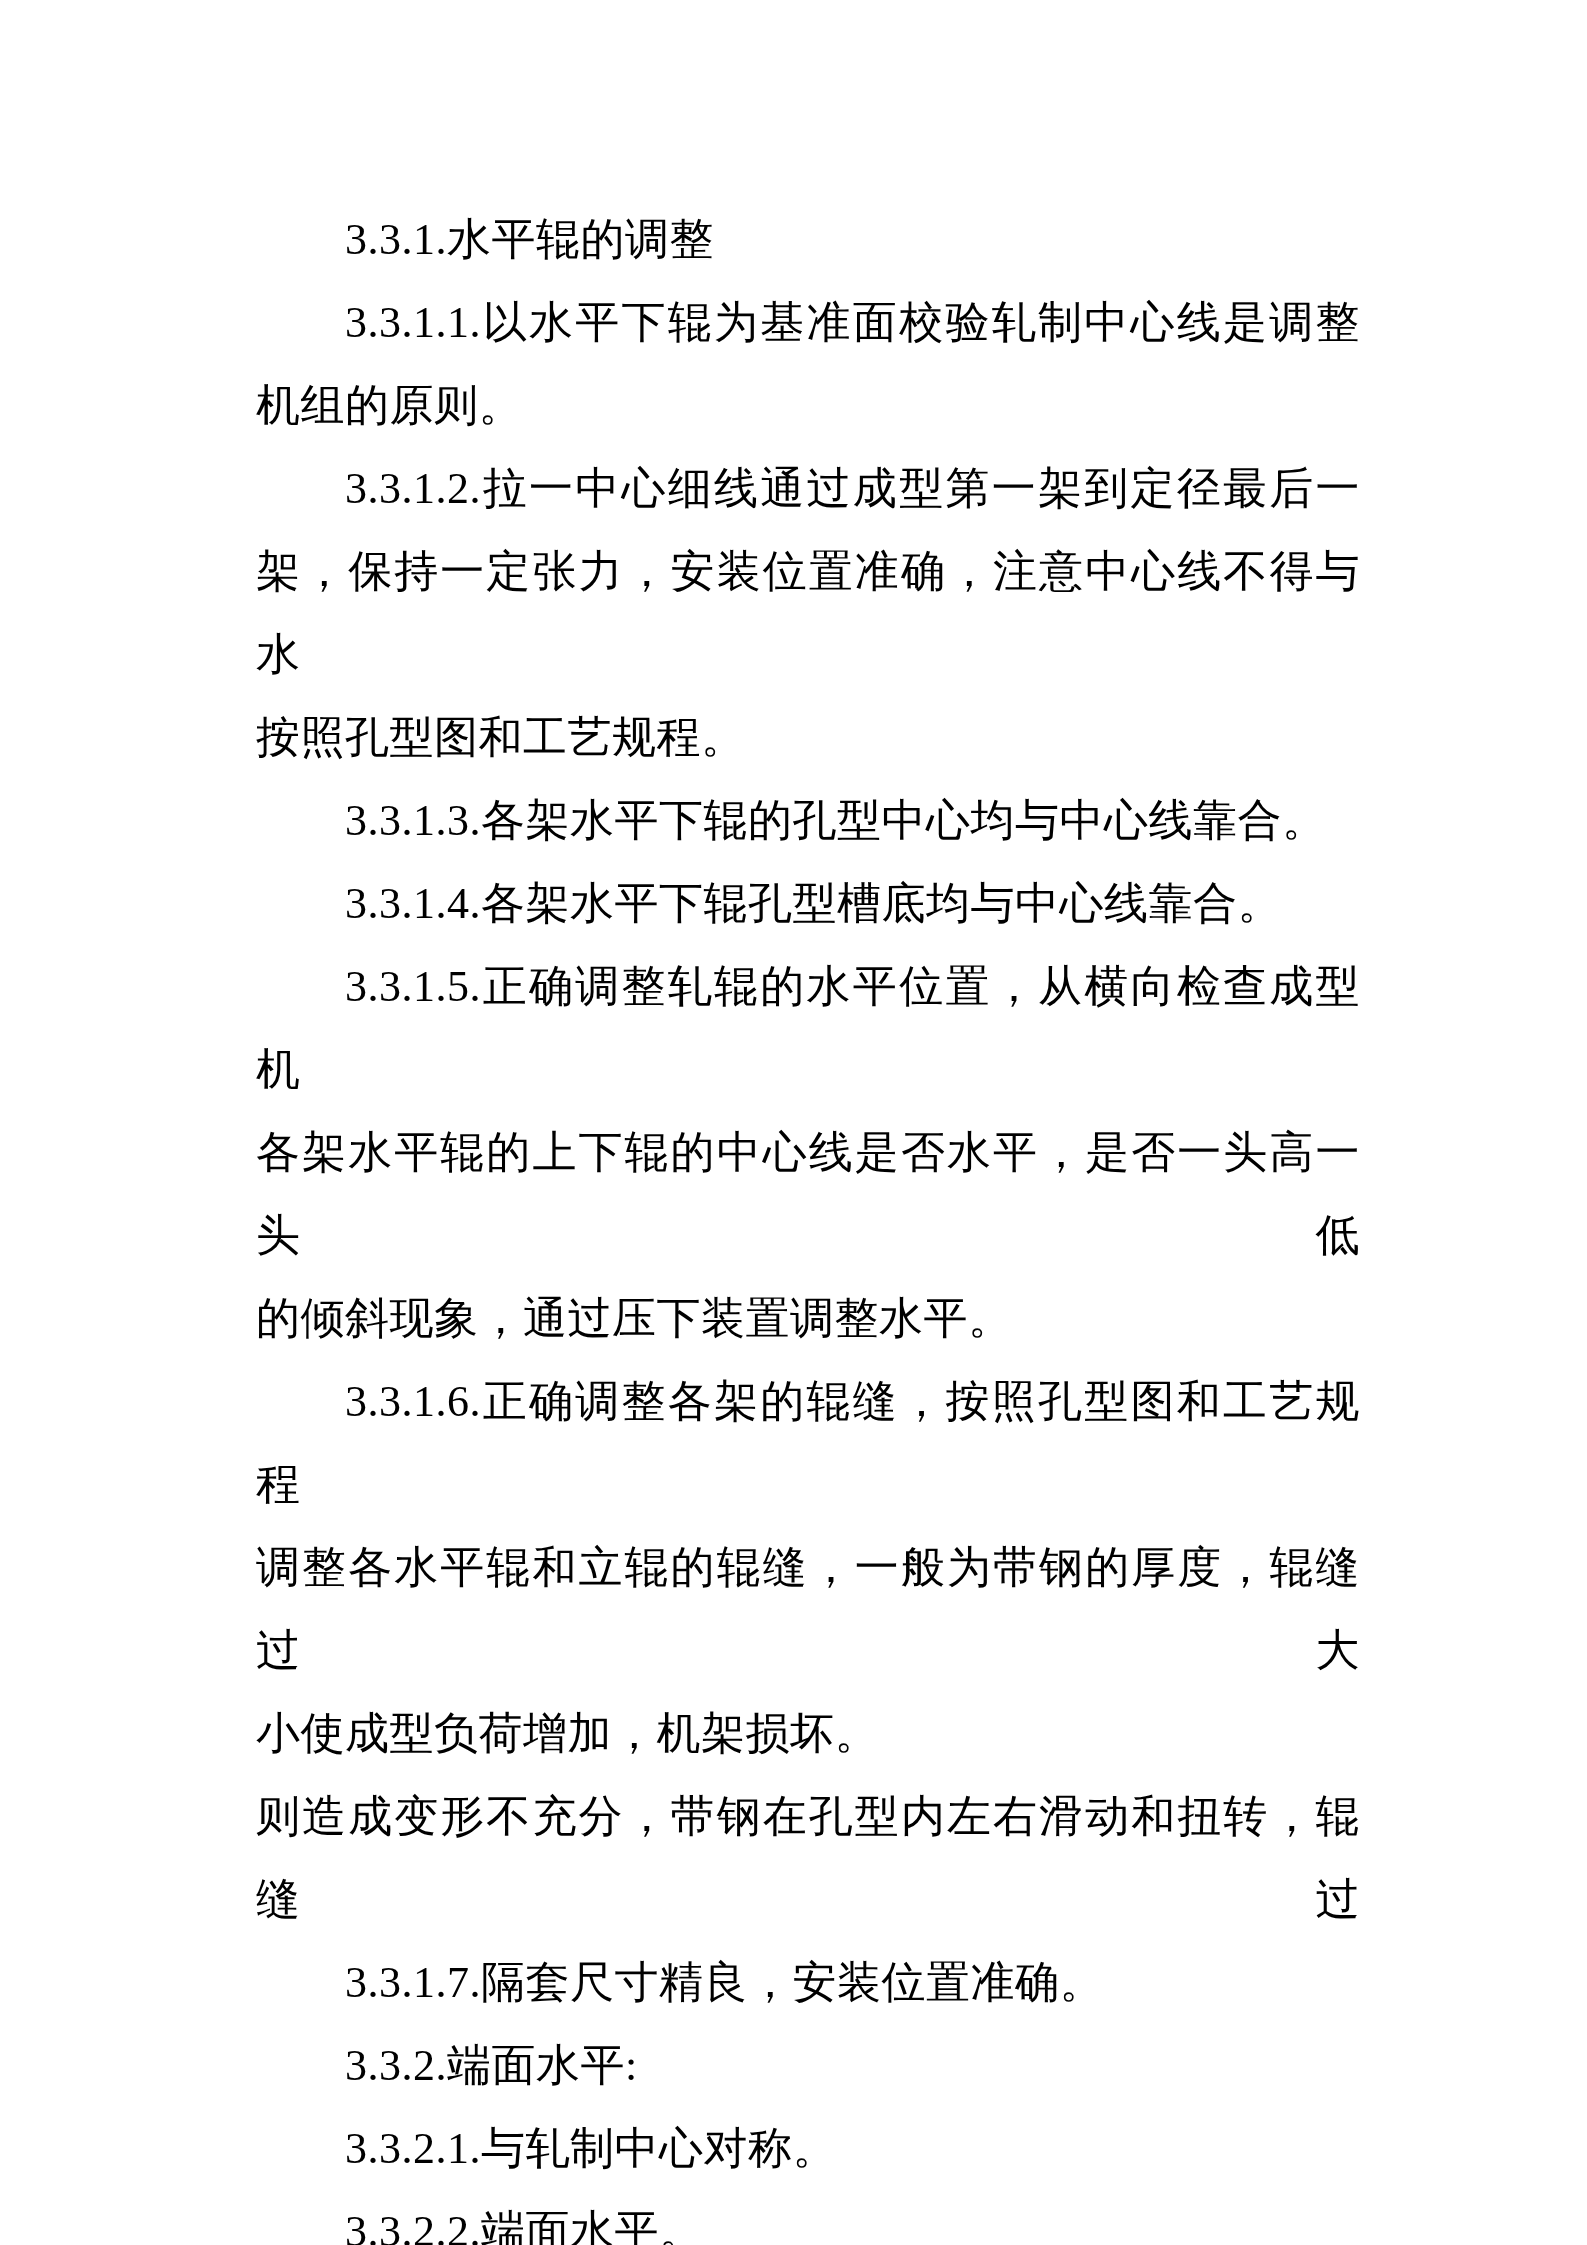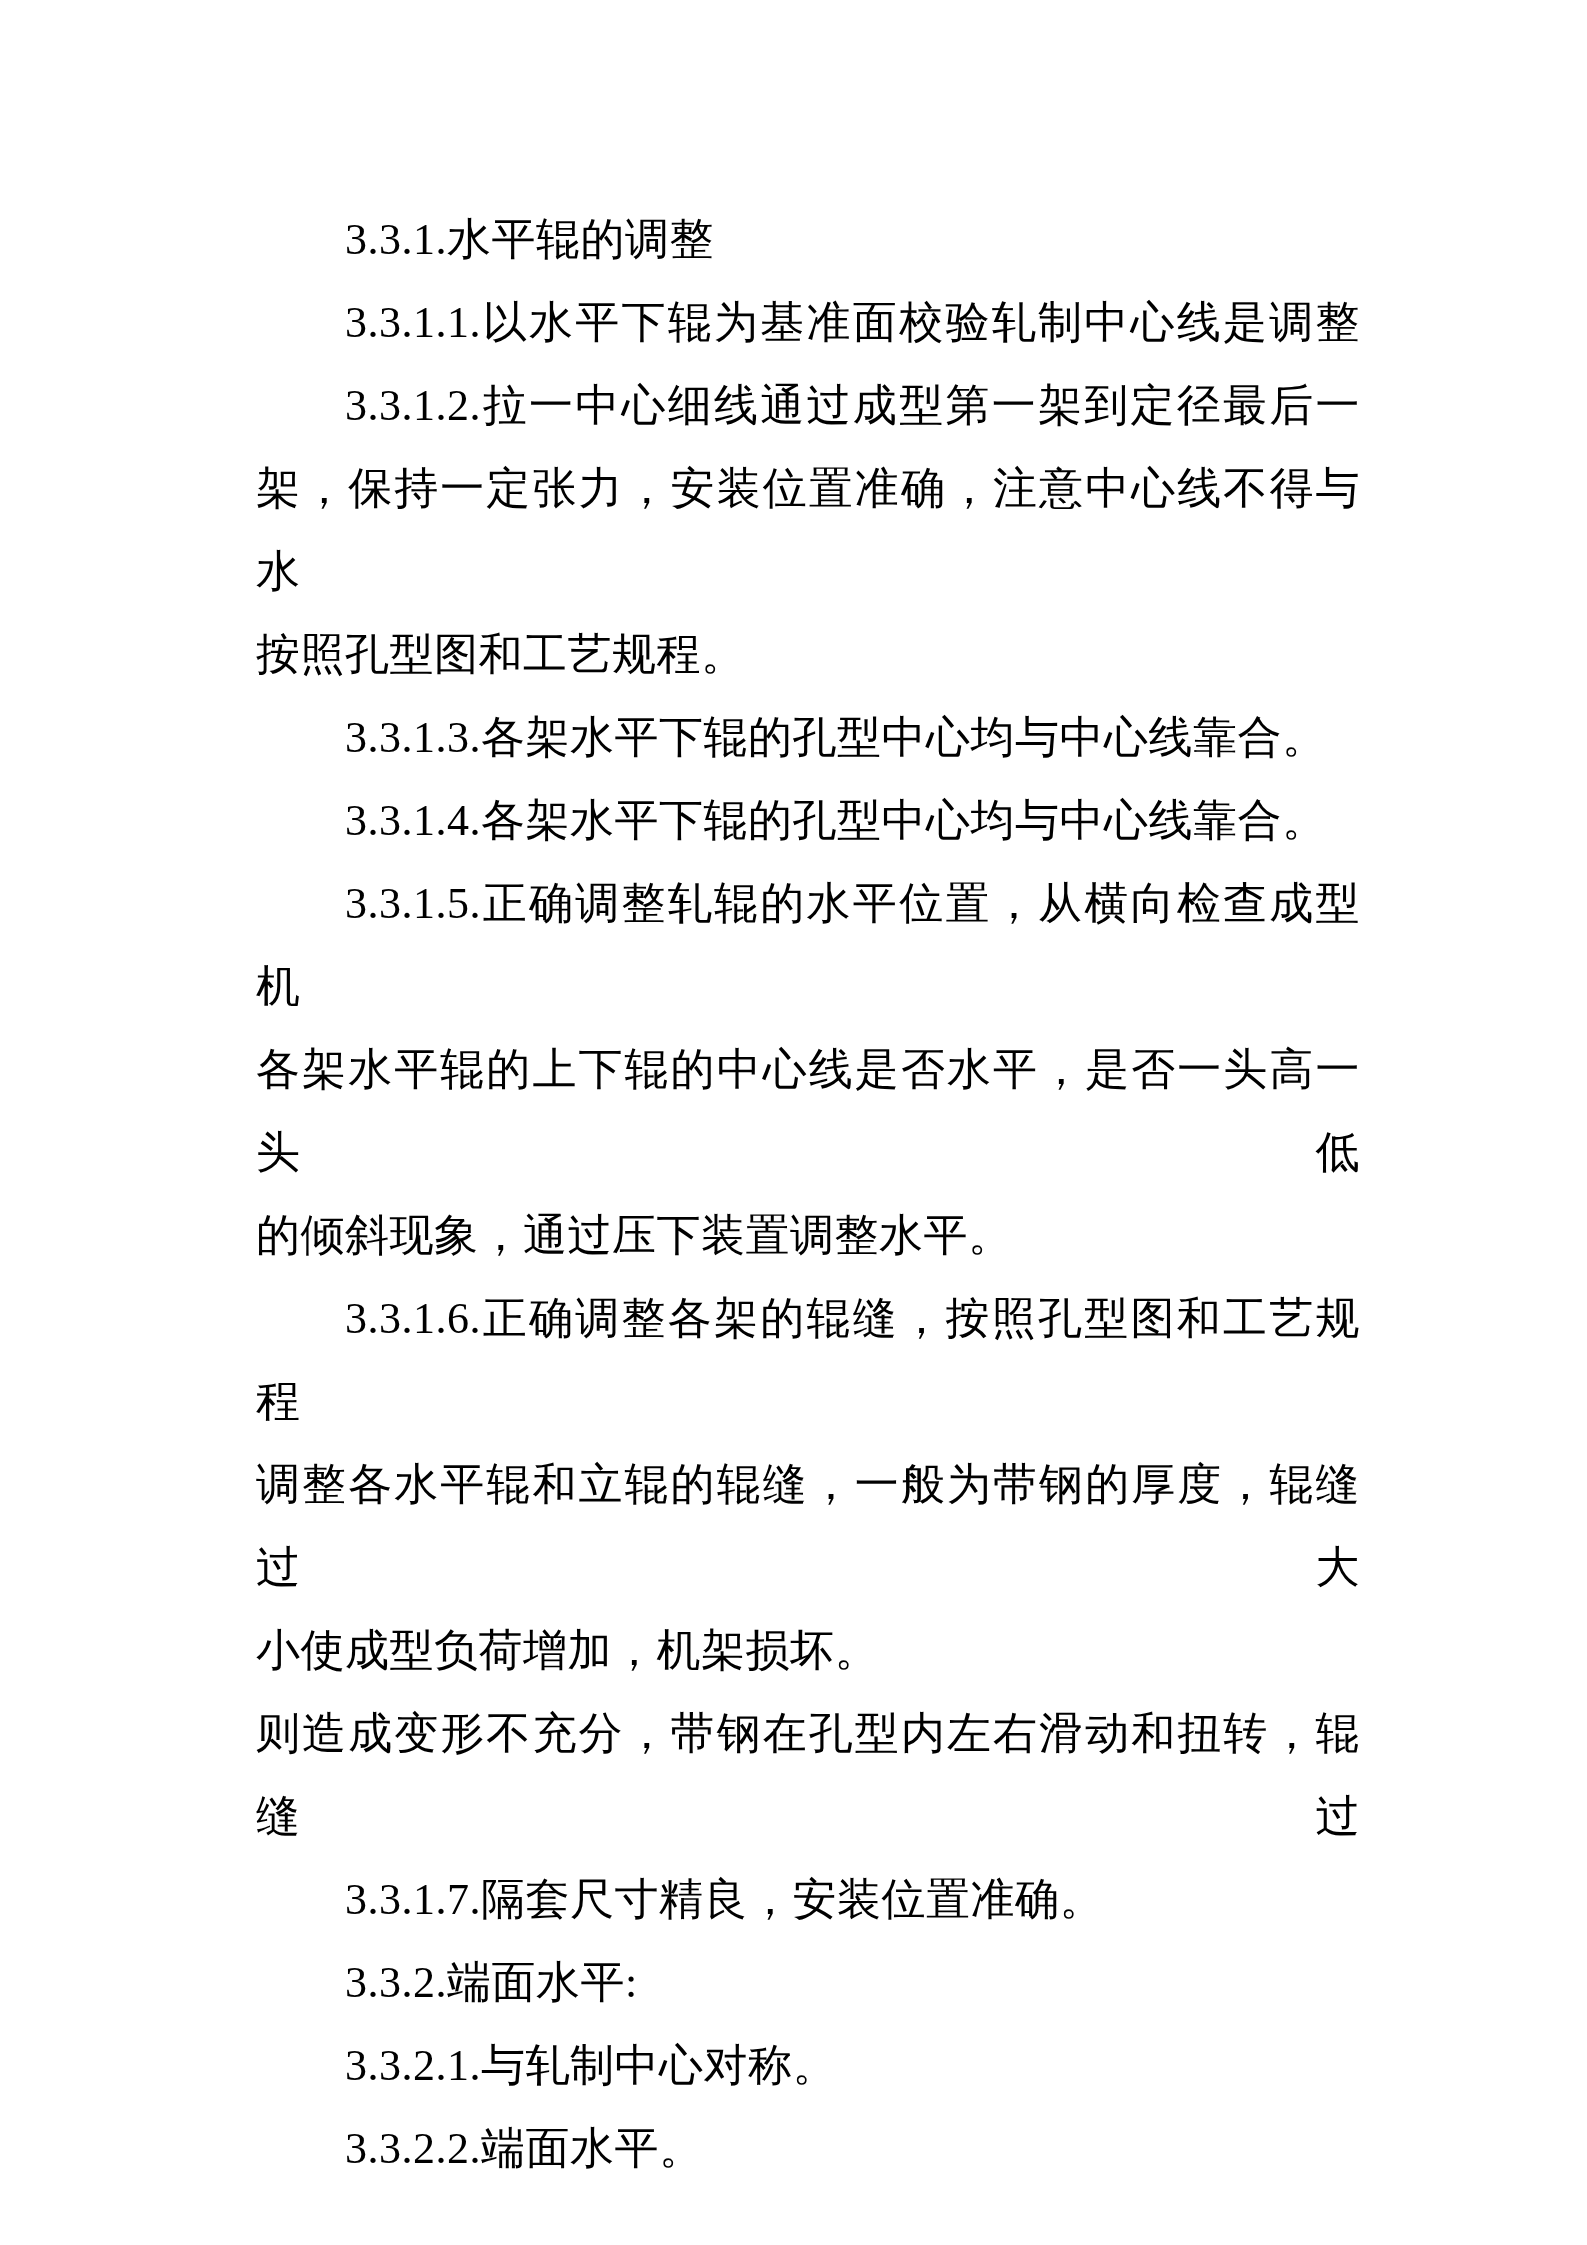--- a/index.html
+++ b/index.html
@@ -59,31 +59,32 @@
 </head>
 <body>
 
 <div class="doc-page">
   <div class="doc-body">
       <div class="paragraph">
         <div class="text-line first">3.3.1.水平辊的调整</div>
       </div>
       <div class="paragraph">
         <div class="text-line first fill">3.3.1.1.以水平下辊为基准面校验轧制中心线是调整</div>
+        <div class="text-line">机组的原则。</div>
       </div>
       <div class="paragraph">
         <div class="text-line first fill">3.3.1.2.拉一中心细线通过成型第一架到定径最后一</div>
         <div class="text-line fill">架，保持一定张力，安装位置准确，注意中心线不得与水</div>
         <div class="text-line">按照孔型图和工艺规程。</div>
       </div>
       <div class="paragraph">
         <div class="text-line first">3.3.1.3.各架水平下辊的孔型中心均与中心线靠合。</div>
       </div>
       <div class="paragraph">
-        <div class="text-line first">3.3.1.4.各架水平下辊的孔型中心均与中心线靠合。</div>
+        <div class="text-line first">3.3.1.4.各架水平下辊孔型槽底均与中心线靠合。</div>
       </div>
       <div class="paragraph">
         <div class="text-line first fill">3.3.1.5.正确调整轧辊的水平位置，从横向检查成型机</div>
         <div class="text-line fill">各架水平辊的上下辊的中心线是否水平，是否一头高一头低</div>
         <div class="text-line">的倾斜现象，通过压下装置调整水平。</div>
       </div>
       <div class="paragraph">
         <div class="text-line first fill">3.3.1.6.正确调整各架的辊缝，按照孔型图和工艺规程</div>
         <div class="text-line fill">调整各水平辊和立辊的辊缝，一般为带钢的厚度，辊缝过大</div>
         <div class="text-line">小使成型负荷增加，机架损坏。</div>

